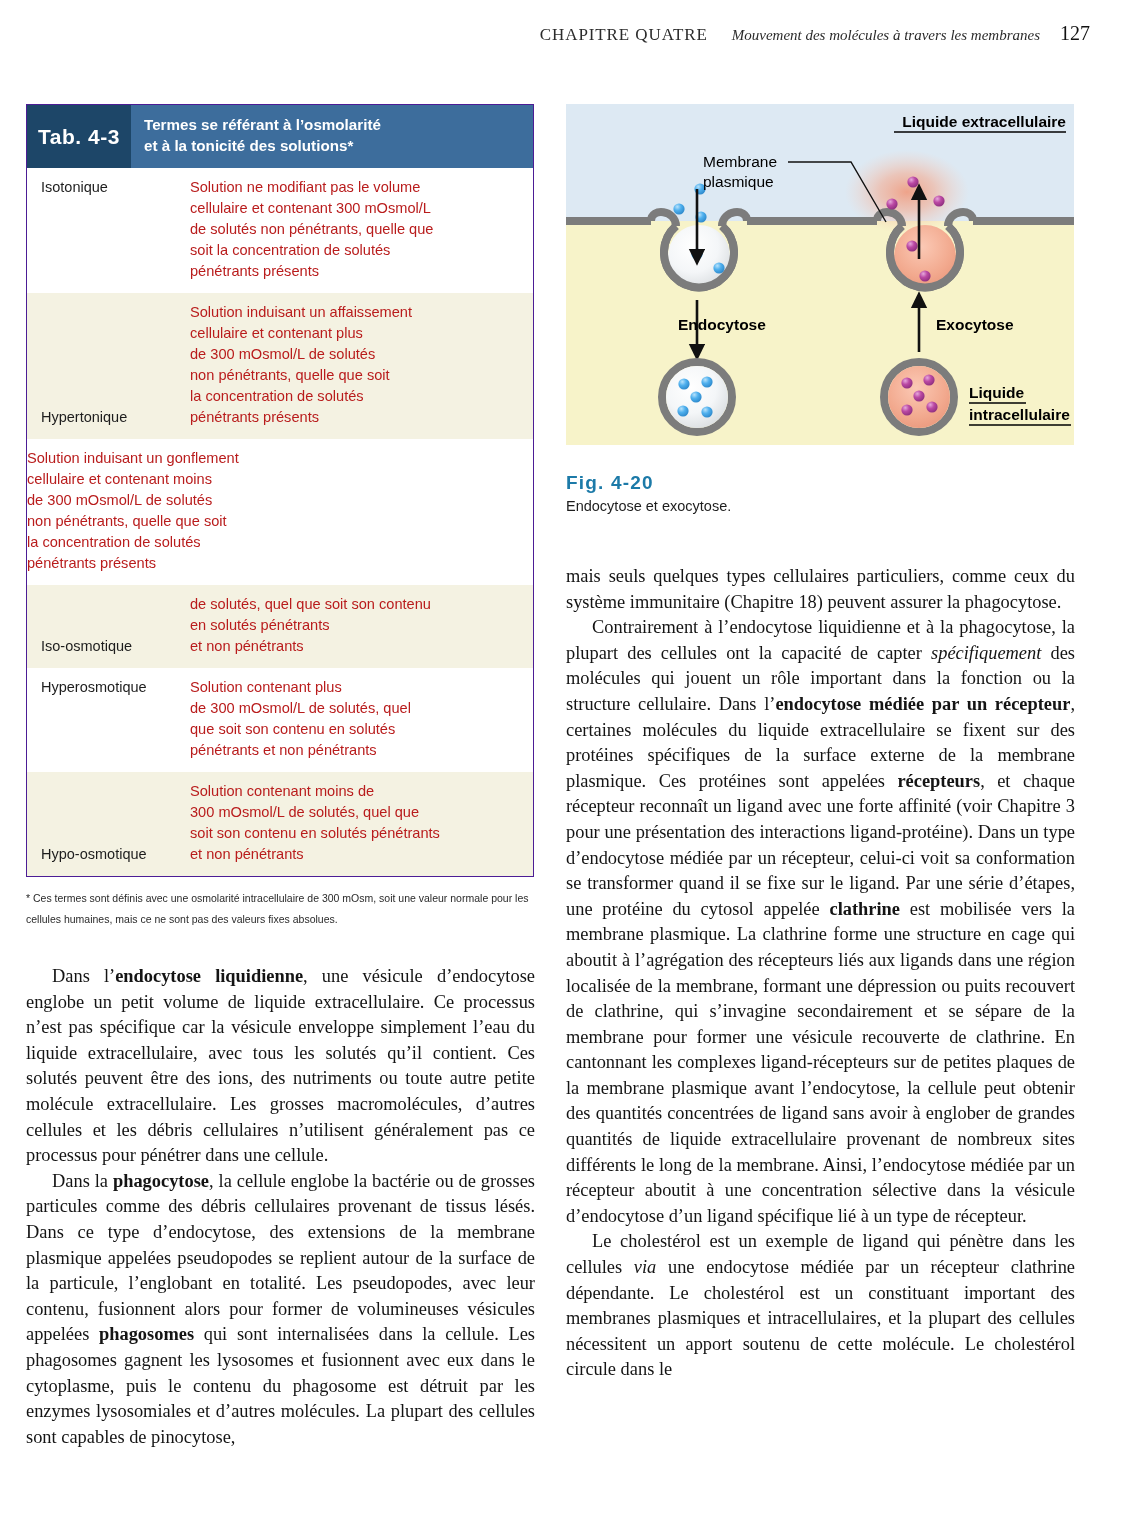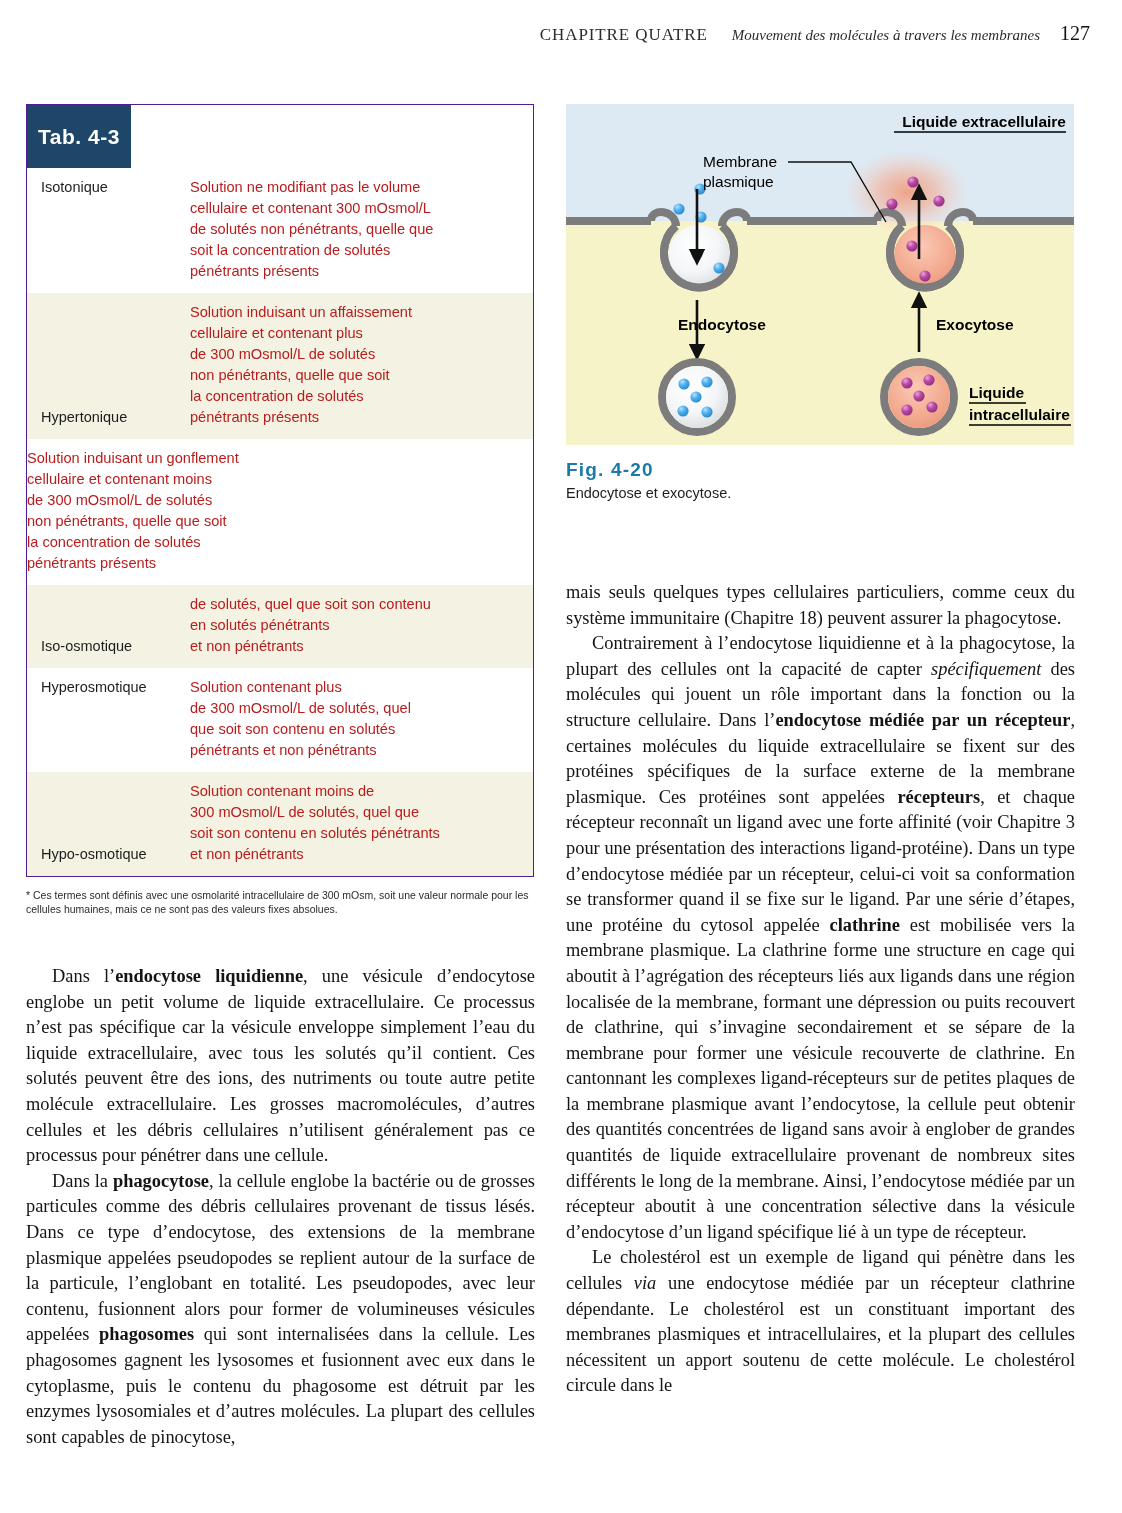--- a/index.html
+++ b/index.html
@@ -123,35 +123,35 @@
     line-height: 21px;
     color: #b91c1c;
   }
   .tab-row .def span { display: block; }
 
   .tab-foot {
     width: 508px;
     margin-top: 11px;
     font-family: "Liberation Sans", sans-serif;
     font-size: 10.5px;
-    line-height: 14px;
+    line-height: 21px;
     color: #2a2a2a;
   }
 
   
   .prose {
     font-family: "Liberation Serif", serif;
     font-size: 18.4px;
     line-height: 25.6px;
     text-align: justify;
     color: #141414;
     hyphens: manual;
   }
   .prose p { margin: 0; text-indent: 26px; }
-  .prose p.cont { text-indent: 0; margin-top: 16px; }
+  .prose p.cont { text-indent: 0; }
 
   #left-prose {
     position: absolute;
     left: 26px;
     top: 964px;
     width: 509px;
   }
   #right-prose {
     position: absolute;
     left: 566px;
@@ -160,21 +160,21 @@
   }
 
   
   .figbox {
     position: relative;
     width: 436px;
     height: 341px;
   }
   .fig-svg { display: block; }
   .fig-label {
-    margin-top: 14px;
+    margin-top: 27px;
   }
   .fig-num {
     font-family: "Liberation Sans", sans-serif;
     font-weight: bold;
     font-size: 19px;
     color: #1c7aa8;
     letter-spacing: 1.2px;
   }
   .fig-cap {
     font-family: "Liberation Sans", sans-serif;
@@ -199,20 +199,24 @@
   <span class="chapter">CHAPITRE QUATRE</span>
   <span class="title">Mouvement des molécules à travers les membranes</span>
   <span class="pageno">127</span>
 </div>
 
 <div class="col-left">
 
   <div class="tab">
     <div class="tab-head">
       <div class="tab-head-num">Tab. 4-3</div>
+      <div class="tab-head-title">
+        <span>Termes se référant à l’osmolarité</span>
+        <span>et à la tonicité des solutions*</span>
+      </div>
     </div>
 
     <div class="tab-row">
       <div class="term">Isotonique</div>
       <div class="def">
         <span>Solution ne modifiant pas le volume</span>
         <span>cellulaire et contenant 300 mOsmol/L</span>
         <span>de solutés non pénétrants, quelle que</span>
         <span>soit la concentration de solutés</span>
         <span>pénétrants présents</span>

